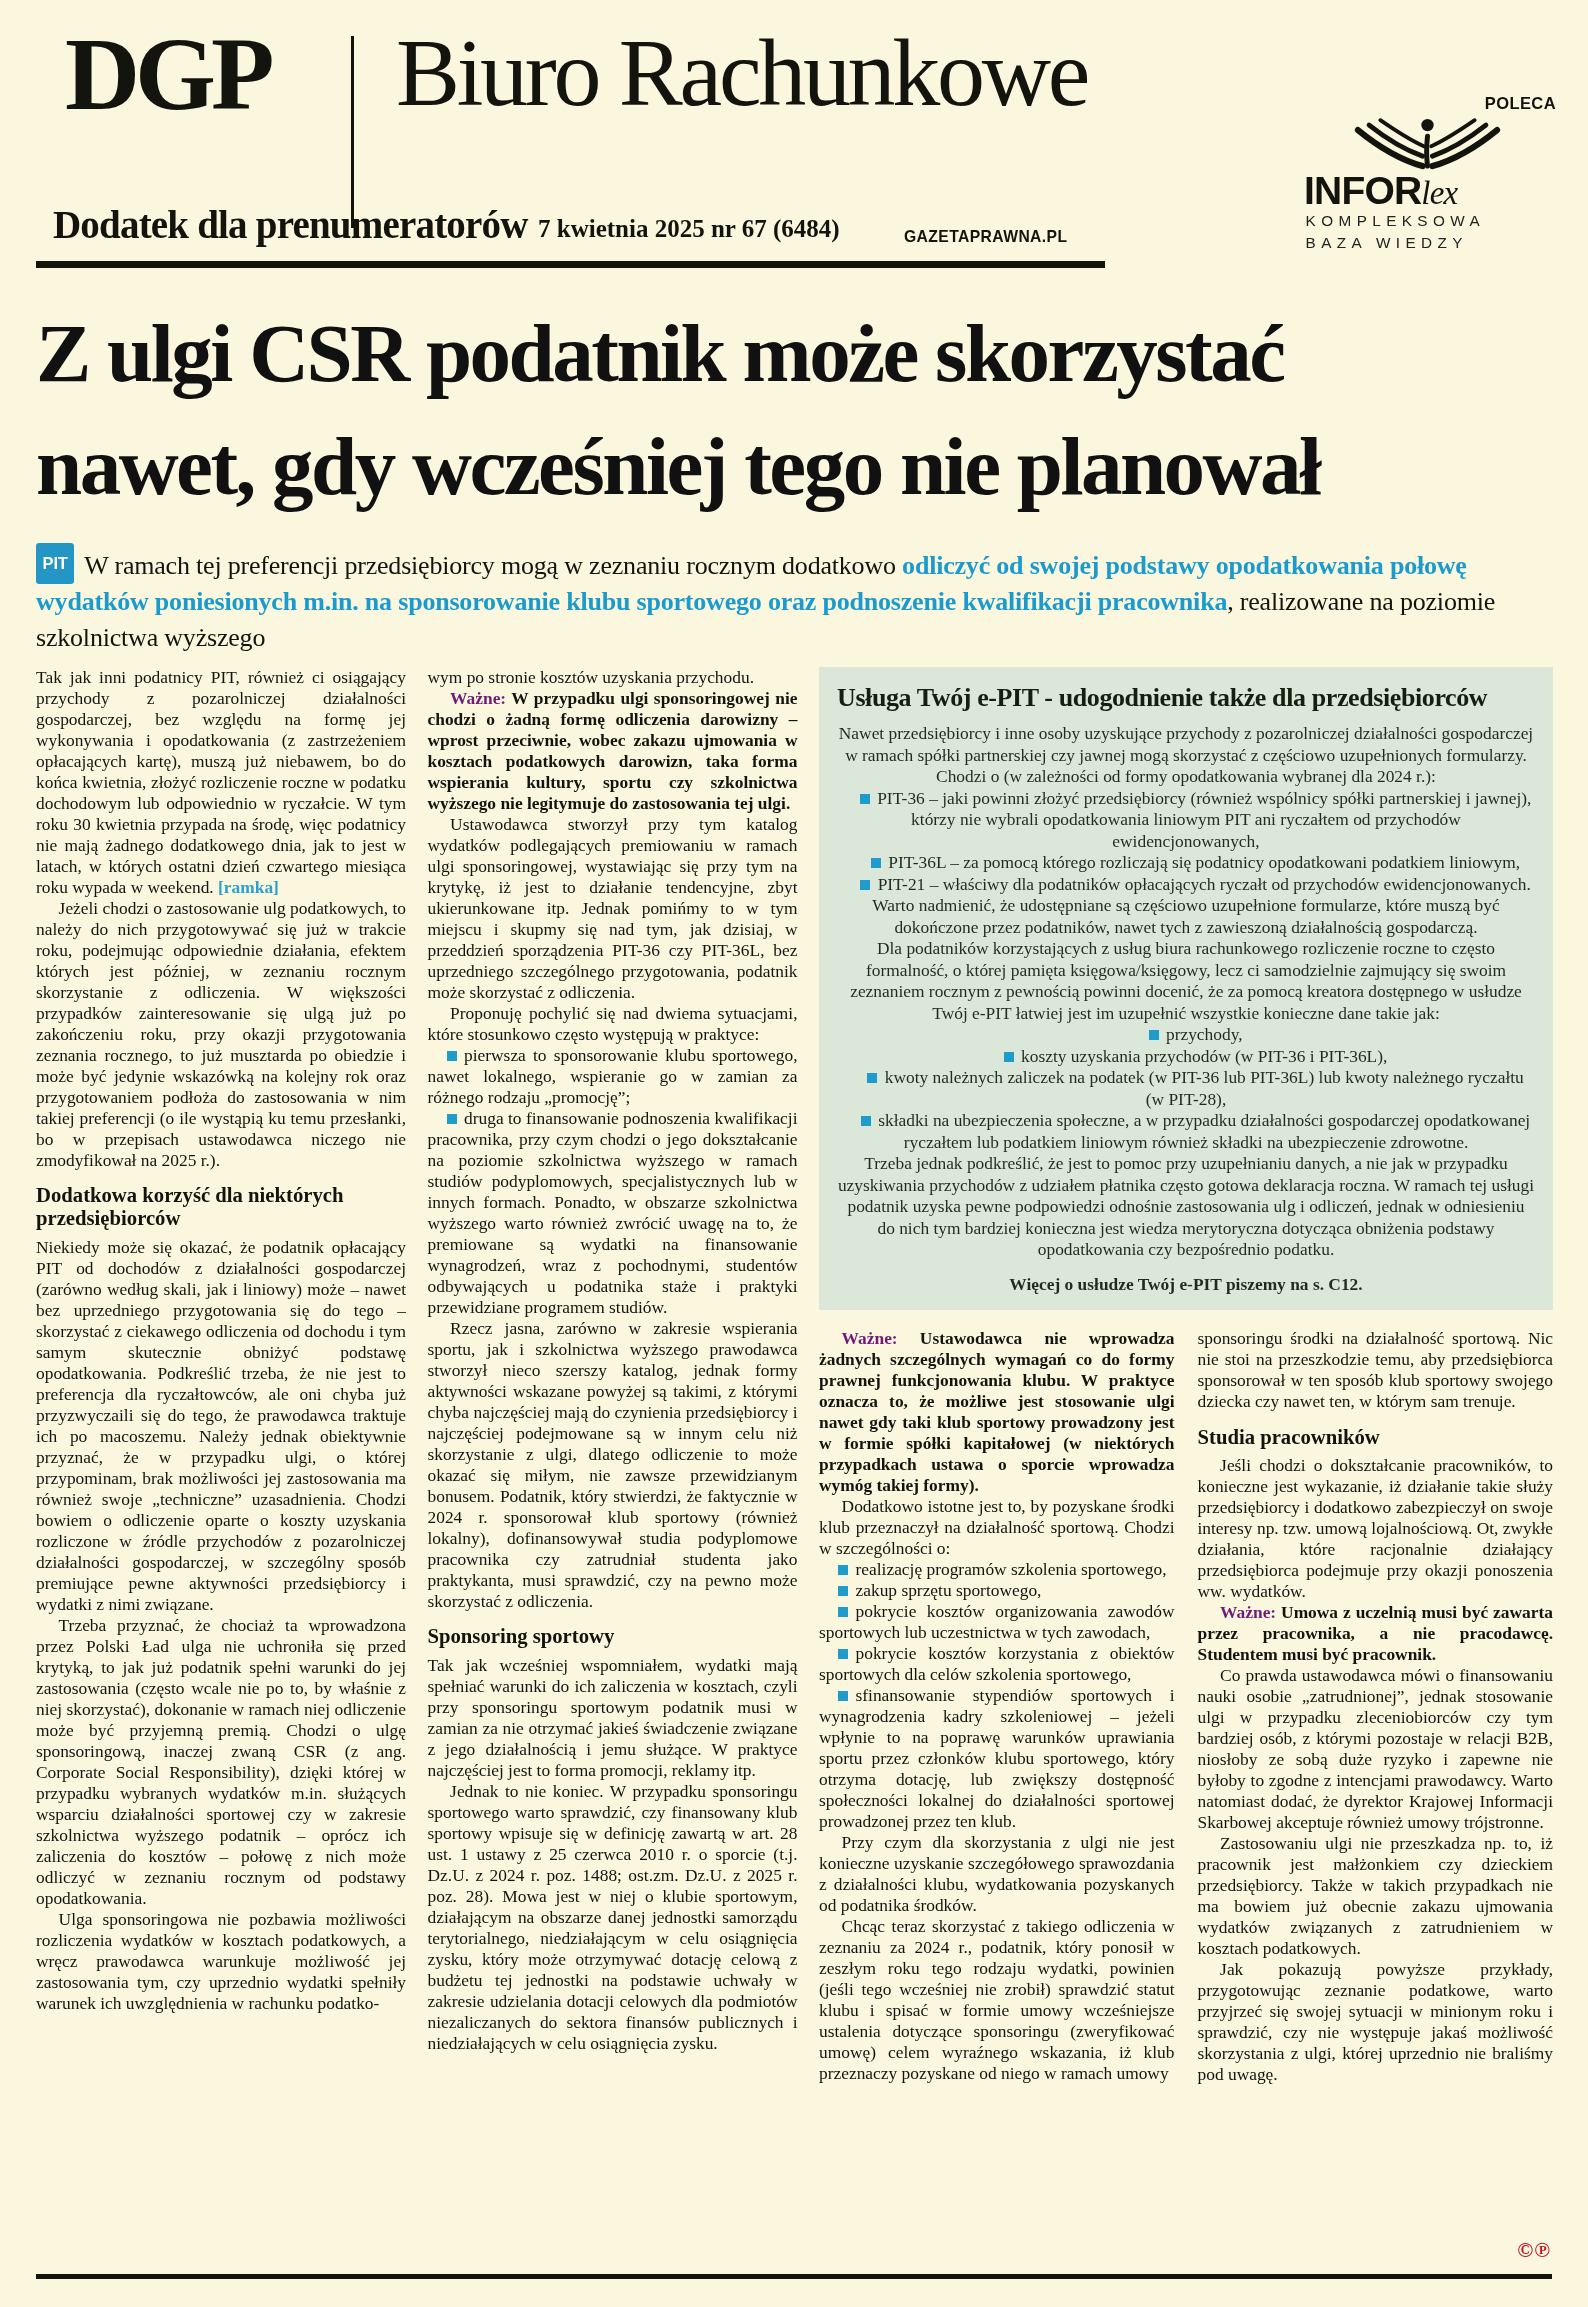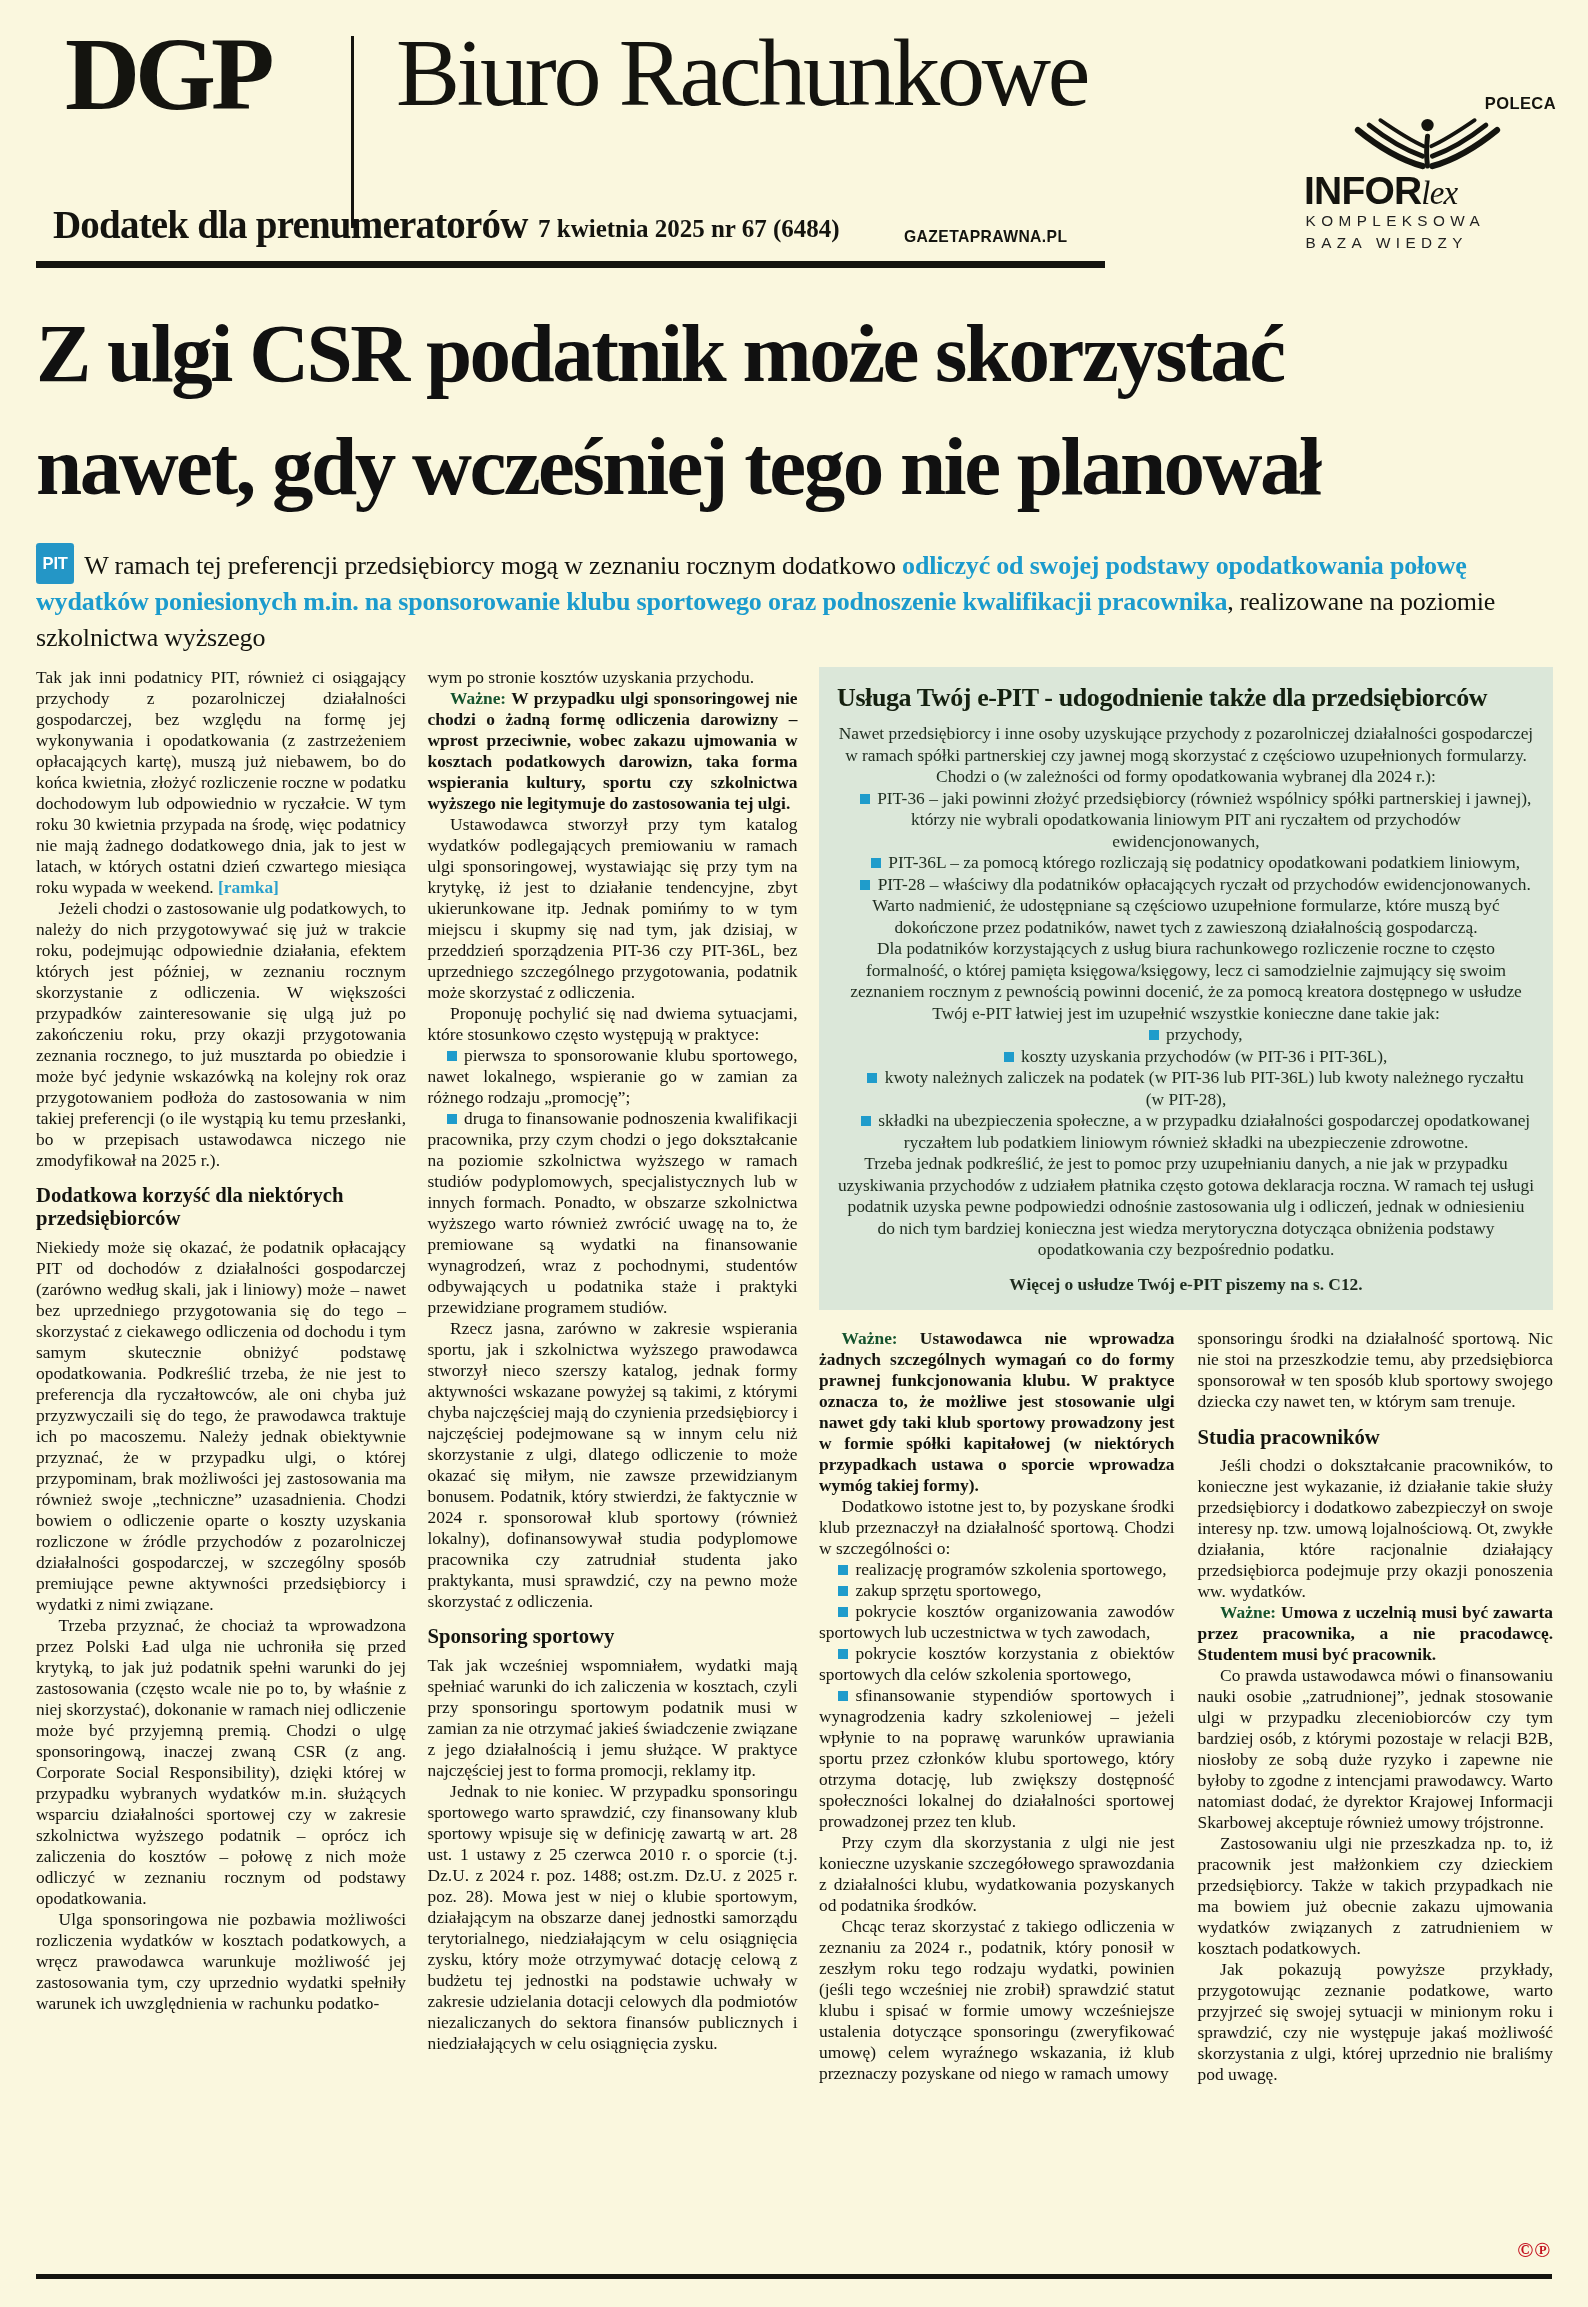--- a/index.html
+++ b/index.html
@@ -42,21 +42,21 @@
   main.cols{margin:0 36px;height:1609px;overflow:hidden;display:flex;gap:21.5px;}
   .col{text-align:justify;font-size:17.4px;line-height:21px;}
   .col1,.col2{flex:0 0 370px;}
   .right-wrap{flex:1;display:flex;flex-direction:column;}
   .cols-inner{display:flex;gap:23px;flex:1;overflow:hidden;}
   .col3,.col4{flex:1;}
   .col p{margin:0;}
   p.ind{text-indent:1.3em;}
   .subhead{font-weight:bold;font-size:20.7px;line-height:23px;margin:13.2px 0 6.6px;text-align:left;}
   .wazne{font-weight:bold;margin:8.3px 0;text-indent:1.3em;}
-  .wlabel{color:#14532d;}
+  .wlabel{color:#701a75;}
   .ramka-tag{color:#29A0CE;font-weight:bold;}
   .bullet{margin:0;text-indent:1.1em;}
   .bullet::before{content:"";display:inline-block;width:10px;height:10px;
     background:#1F9CCB;margin-right:7.4px;}
 
   
   .author{display:flex;margin-bottom:20px;text-align:left;}
   .author-photo{width:99px;height:99px;flex:0 0 99px;background:#E6E4DA;overflow:hidden;}
   .author-meta{margin-left:15px;padding-top:1.7px;font-family:"Liberation Sans", sans-serif;}
   .author-name{font-size:18px;font-weight:bold;letter-spacing:0.2px;}
@@ -137,21 +137,21 @@
       <p>Tak jak wcześniej wspomniałem, wydatki mają spełniać warunki do ich zaliczenia w kosztach, czyli przy sponsoringu sportowym podatnik musi w zamian za nie otrzymać jakieś świadczenie związane z jego działalnością i jemu służące. W praktyce najczęściej jest to forma promocji, reklamy itp.</p>
       <p class="ind">Jednak to nie koniec. W przypadku sponsoringu sportowego warto sprawdzić, czy finansowany klub sportowy wpisuje się w definicję zawartą w art. 28 ust. 1 ustawy z 25 czerwca 2010 r. o sporcie (t.j. Dz.U. z 2024 r. poz. 1488; ost.zm. Dz.U. z 2025 r. poz. 28). Mowa jest w niej o klubie sportowym, działającym na obszarze danej jednostki samorządu terytorialnego, niedziałającym w celu osiągnięcia zysku, który może otrzymywać dotację celową z budżetu tej jednostki na podstawie uchwały w zakresie udzielania dotacji celowych dla podmiotów niezaliczanych do sektora finansów publicznych i niedziałających w celu osiągnięcia zysku.</p>
     </div>
 
     <div class="right-wrap">
       <section class="greenbox">
         <h2 class="greenbox-title">Usługa Twój e-PIT - udogodnienie także dla przedsiębiorców</h2>
         <p>Nawet przedsiębiorcy i inne osoby uzyskujące przychody z pozarolniczej działalności gospodarczej w ramach spółki partnerskiej czy jawnej mogą skorzystać z częściowo uzupełnionych formularzy. Chodzi o (w zależności od formy opodatkowania wybranej dla 2024 r.):</p>
         <p class="bullet">PIT-36 – jaki powinni złożyć przedsiębiorcy (również wspólnicy spółki partnerskiej i jawnej), którzy nie wybrali opodatkowania liniowym PIT ani ryczałtem od przychodów ewidencjonowanych,</p>
         <p class="bullet">PIT-36L – za pomocą którego rozliczają się podatnicy opodatkowani podatkiem liniowym,</p>
-        <p class="bullet">PIT-28 – właściwy dla podatników opłacających ryczałt od przychodów ewidencjonowanych.</p>
+        <p class="bullet">PIT-21 – właściwy dla podatników opłacających ryczałt od przychodów ewidencjonowanych.</p>
         <p>Warto nadmienić, że udostępniane są częściowo uzupełnione formularze, które muszą być dokończone przez podatników, nawet tych z zawieszoną działalnością gospodarczą.</p>
         <p>Dla podatników korzystających z usług biura rachunkowego rozliczenie roczne to często formalność, o której pamięta księgowa/księgowy, lecz ci samodzielnie zajmujący się swoim zeznaniem rocznym z pewnością powinni docenić, że za pomocą kreatora dostępnego w usłudze Twój e-PIT łatwiej jest im uzupełnić wszystkie konieczne dane takie jak:</p>
         <p class="bullet">przychody,</p>
         <p class="bullet">koszty uzyskania przychodów (w PIT-36 i PIT-36L),</p>
         <p class="bullet">kwoty należnych zaliczek na podatek (w PIT-36 lub PIT-36L) lub kwoty należnego ryczałtu (w PIT-28),</p>
         <p class="bullet">składki na ubezpieczenia społeczne, a w przypadku działalności gospodarczej opodatkowanej ryczałtem lub podatkiem liniowym również składki na ubezpieczenie zdrowotne.</p>
         <p>Trzeba jednak podkreślić, że jest to pomoc przy uzupełnianiu danych, a nie jak w przypadku uzyskiwania przychodów z udziałem płatnika często gotowa deklaracja roczna. W ramach tej usługi podatnik uzyska pewne podpowiedzi odnośnie zastosowania ulg i odliczeń, jednak w odniesieniu do nich tym bardziej konieczna jest wiedza merytoryczna dotycząca obniżenia podstawy opodatkowania czy bezpośrednio podatku.</p>
         <p class="greenbox-more">Więcej o usłudze Twój e-PIT piszemy na s. C12.</p>
       </section>
       <div class="cols-inner">

